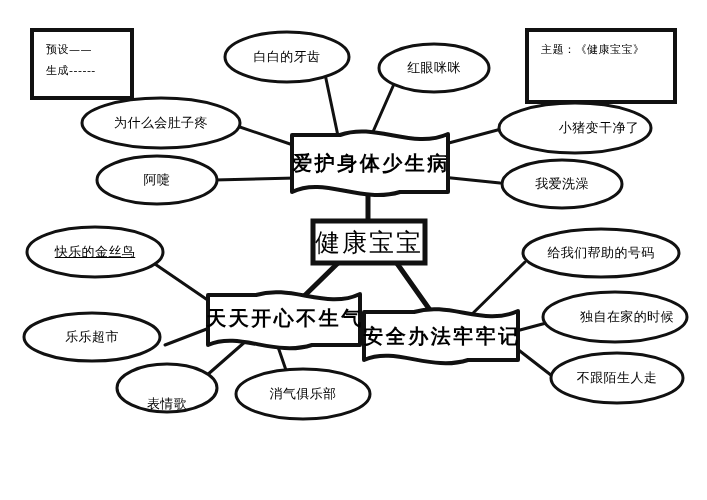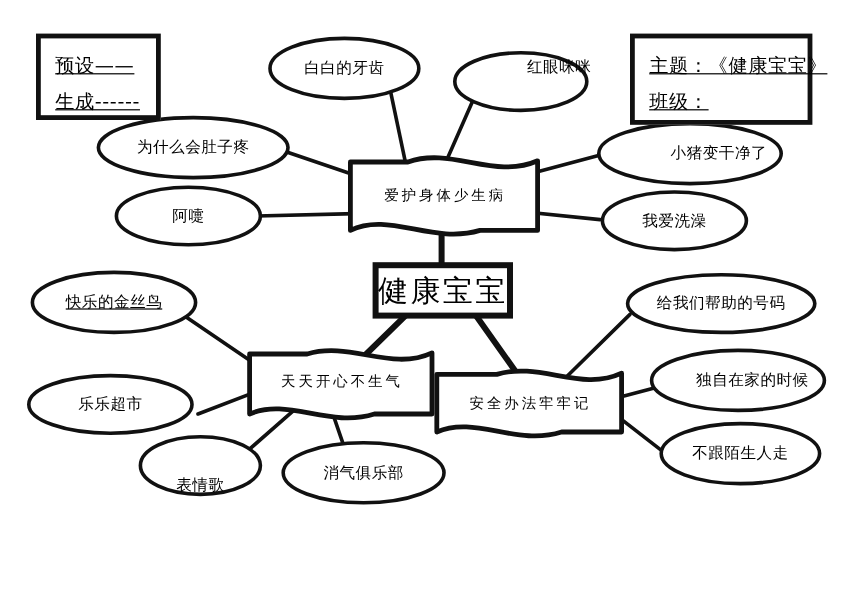--- a/index.html
+++ b/index.html
@@ -30,42 +30,41 @@
     height: 500px;
   }
   .legend-box {
     position: absolute;
     box-sizing: border-box;
     border: 4px solid #111111;
     background: #ffffff;
     padding: 8px 10px 6px 12px;
   }
   .legend-line {
-    font-size: 16px;
+    font-size: 11px;
     line-height: 1.9;
     white-space: nowrap;
     letter-spacing: 0.5px;
-    text-decoration: underline;
   }
   .node-label {
     position: absolute;
     display: flex;
     align-items: center;
     justify-content: center;
     text-align: center;
     white-space: nowrap;
     pointer-events: none;
   }
   .leaf-label {
     font-size: 13px;
     letter-spacing: 0.4px;
   }
   .banner-label {
-    font-size: 12px;
-    font-weight: normal;
+    font-size: 20px;
+    font-weight: bold;
     letter-spacing: 2.5px;
     text-align: right;
   }
   .center-label {
     font-size: 25px;
     font-weight: normal;
     letter-spacing: 2px;
   }
 </style>
 </head>
@@ -127,31 +126,30 @@
     <rect x="313" y="221" width="112" height="42" fill="#ffffff" stroke="#111111" stroke-width="5"></rect>
   </svg>
 
   <div class="legend-box" style="left:30px; top:28px; width:104px; height:72px;">
     <div class="legend-line">预设——</div>
     <div class="legend-line">生成------</div>
   </div>
 
   <div class="legend-box" style="left:525px; top:28px; width:152px; height:76px;">
     <div class="legend-line">主题：《健康宝宝》</div>
-    <div class="legend-line">班级：</div>
   </div>
 
   <div class="node-label center-label" style="left:313px; top:221px; width:112px; height:42px;">健康宝宝</div>
 
   <div class="node-label banner-label" style="left:292px; top:143px; width:158px; height:40px;">爱护身体少生病</div>
   <div class="node-label banner-label" style="left:208px; top:299px; width:154px; height:38px;">天天开心不生气</div>
   <div class="node-label banner-label" style="left:364px; top:317px; width:156px; height:38px;">安全办法牢牢记</div>
 
   <div class="node-label leaf-label" style="left:225px; top:44px; width:124px; height:26px;">白白的牙齿</div>
-  <div class="node-label leaf-label" style="left:379px; top:44px; width:110px; height:24px;padding-left:32px;">红眼咪咪</div>
+  <div class="node-label leaf-label" style="left:379px; top:56px; width:110px; height:24px;">红眼咪咪</div>
   <div class="node-label leaf-label" style="left:82px; top:111px; width:158px; height:24px;">为什么会肚子疼</div>
   <div class="node-label leaf-label" style="left:97px; top:168px; width:120px; height:24px;">阿嚏</div>
   <div class="node-label leaf-label" style="left:499px; top:116px; width:152px; height:24px;margin-left:24px;">小猪变干净了</div>
   <div class="node-label leaf-label" style="left:502px; top:172px; width:120px; height:24px;">我爱洗澡</div>
 
   <div class="node-label leaf-label" style="left:27px; top:240px; width:136px; height:24px;text-decoration:underline;">快乐的金丝鸟</div>
   <div class="node-label leaf-label" style="left:24px; top:325px; width:136px; height:24px;">乐乐超市</div>
   <div class="node-label leaf-label" style="left:117px; top:392px; width:100px; height:24px;">表情歌</div>
   <div class="node-label leaf-label" style="left:236px; top:382px; width:134px; height:24px;">消气俱乐部</div>
 

